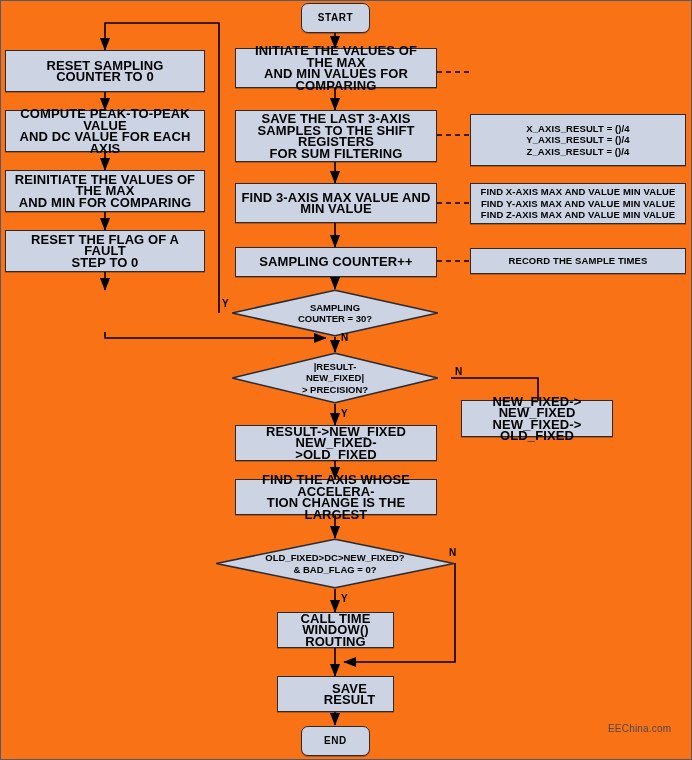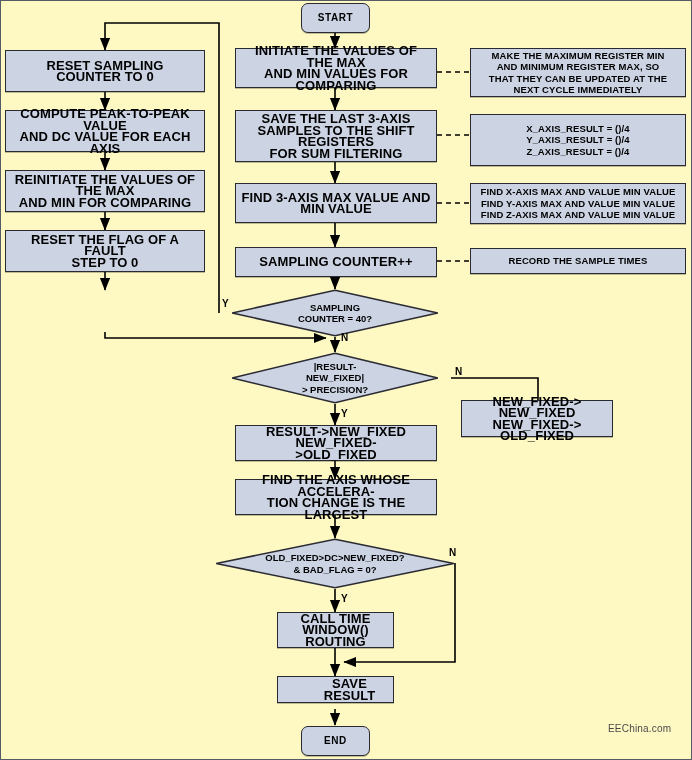--- a/index.html
+++ b/index.html
@@ -4,21 +4,21 @@
 <style>
   html,body{margin:0;padding:0;background:#ffffff;}
   body{
     font-family:"Liberation Sans", sans-serif;
     -webkit-font-smoothing:antialiased;
   }
   #canvas{
     position:relative;
     width:692px;
     height:760px;
-    background:#fef9c3;
+    background:#f97316;
     overflow:hidden;
   }
   
   .node{
     position:absolute;
     box-sizing:border-box;
     background:#ccd4e4;
     border:1.5px solid #2a2a33;
     display:flex;
     align-items:center;
@@ -160,60 +160,56 @@
 
   <div class="node" style="left:235px;top:425px;width:202px;height:36px;">RESULT-&gt;NEW_FIXED NEW_FIXED-
 &gt;OLD_FIXED</div>
 
   <div class="node" style="left:277px;top:612px;width:117px;height:36px;">CALL TIME WINDOW()
 ROUTING</div>
 
   <div class="node" style="left:235px;top:479px;width:202px;height:36px;">FIND THE AXIS WHOSE ACCELERA-
 TION CHANGE IS THE LARGEST</div>
 
-  <div class="node" style="left:277px;top:676px;width:117px;height:27px;padding-left:32px;">SAVE
+  <div class="node" style="left:277px;top:676px;width:117px;height:36px;padding-left:32px;">SAVE
 RESULT</div>
 
   <div class="node" style="left:461px;top:400px;width:152px;height:37px;">NEW_FIXED-&gt; NEW_FIXED
 NEW_FIXED-&gt; OLD_FIXED</div>
 
   <div class="node" style="left:5px;top:50px;width:200px;height:42px;">RESET SAMPLING
 COUNTER TO 0</div>
 
   <div class="node" style="left:5px;top:110px;width:200px;height:42px;">COMPUTE PEAK-TO-PEAK VALUE
 AND DC VALUE FOR EACH AXIS</div>
 
   <div class="node" style="left:5px;top:170px;width:200px;height:42px;">REINITIATE THE VALUES OF THE MAX
 AND MIN FOR COMPARING</div>
 
   <div class="node" style="left:5px;top:230px;width:200px;height:42px;">RESET THE FLAG OF A FAULT
 STEP TO 0</div>
 
 
-  <div class="node annot" style="left:470px;top:48px;width:216px;height:49px;">MAKE THE MAXIMUM REGISTER MIN
-AND MINIMUM REGISTER MAX, SO
-THAT THEY CAN BE UPDATED AT THE
-NEXT CYCLE IMMEDIATELY</div>
 
   <div class="node annot" style="left:470px;top:114px;width:216px;height:52px;">X_AXIS_RESULT = ()/4
 Y_AXIS_RESULT = ()/4
 Z_AXIS_RESULT = ()/4</div>
 
   <div class="node annot" style="left:470px;top:183px;width:216px;height:41px;">FIND X-AXIS MAX AND VALUE MIN VALUE
 FIND Y-AXIS MAX AND VALUE MIN VALUE
 FIND Z-AXIS MAX AND VALUE MIN VALUE</div>
 
   <div class="node annot" style="left:470px;top:248px;width:216px;height:26px;">RECORD THE SAMPLE TIMES</div>
 
   <div class="diamond" style="left:231px;top:289px;width:208px;height:48px;">
     <svg width="208" height="48" viewBox="0 0 208 48">
       <polygon points="104,1.2 206.8,24 104,46.8 1.2,24" fill="#ccd4e4" stroke="#2a2a33" stroke-width="1.6"></polygon>
     </svg>
     <span>SAMPLING
-COUNTER = 40?</span>
+COUNTER = 30?</span>
   </div>
 
   <div class="diamond" style="left:231px;top:352px;width:208px;height:52px;">
     <svg width="208" height="52" viewBox="0 0 208 52">
       <polygon points="104,1.2 206.8,26 104,50.8 1.2,26" fill="#ccd4e4" stroke="#2a2a33" stroke-width="1.6"></polygon>
     </svg>
     <span>|RESULT-
 NEW_FIXED|
 &gt; PRECISION?</span>
   </div>

